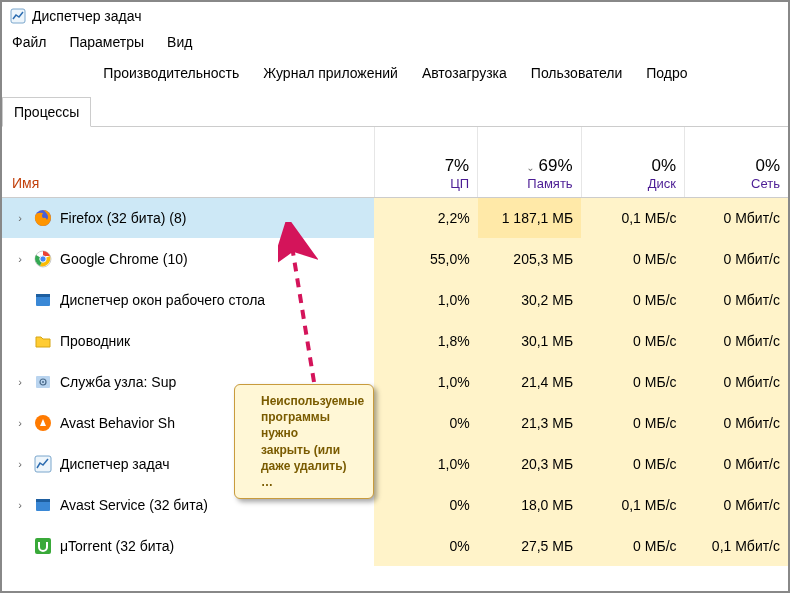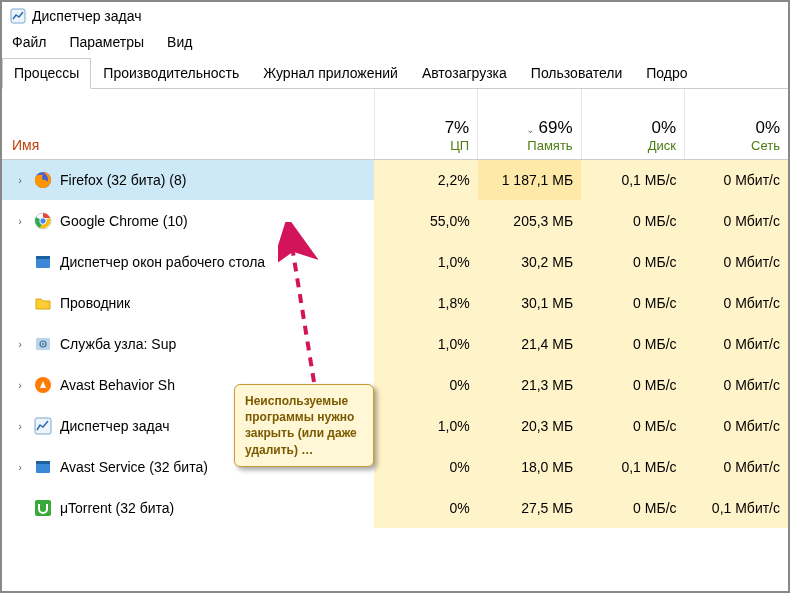--- a/index.html
+++ b/index.html
@@ -40,36 +40,37 @@
   .tab {
     padding: 6px 11px;
     border: 1px solid transparent;
     cursor: default;
   }
   .tab.active {
     border: 1px solid #ccc;
     border-bottom: 1px solid #fff;
     margin-bottom: -1px;
     background: #fff;
+    margin-top: 39px;
   }
   
   .table {
     width: 100%;
     border-collapse: collapse;
   }
   .table-header-row td {
     border-bottom: 1px solid #ccc;
     padding: 6px 8px;
     vertical-align: bottom;
     height: 70px;
   }
   .col-name-header { width: 360px; vertical-align: bottom; color: #c2410c; font-size: 14px; padding-left: 10px !important;}
   .col-metric-header { text-align: right; width: 100px; }
   .col-metric-header .pct { font-size: 17px; }
-  .col-metric-header .lbl { color: #4d7c0f; font-size: 13px; }
+  .col-metric-header .lbl { color: #4c1d95; font-size: 13px; }
   .sort-indicator { font-size: 10px; color: #777; margin-right: 4px; }
   .table-header-row td + td { border-left: 1px solid #e6e6e6; }
   tbody tr td { padding: 0 8px; height: 41px; border-bottom: 0px solid #f0f0f0; }
   tbody tr td + td { border-left: 0; }
   .name-cell {
     display: flex;
     align-items: center;
     gap: 8px;
     padding-left: 4px;
     font-size: 14px;
@@ -91,21 +92,21 @@
   tbody tr:not(.hl-selected) td.metric-cell { }
   
   .callout {
     position: absolute;
     left: 232px;
     top: 382px;
     width: 140px;
     background: #fff7d6;
     border: 1px solid #c89b3c;
     border-radius: 6px;
-    padding: 8px 10px;
+    padding: 8px 26px;
     font-size: 12px;
     font-weight: bold;
     color: #7a5b00;
     box-shadow: 3px 3px 5px rgba(0,0,0,0.35);
     line-height: 1.35;
   }
   .arrow {
     position: absolute;
     left: 276px;
     top: 220px;

